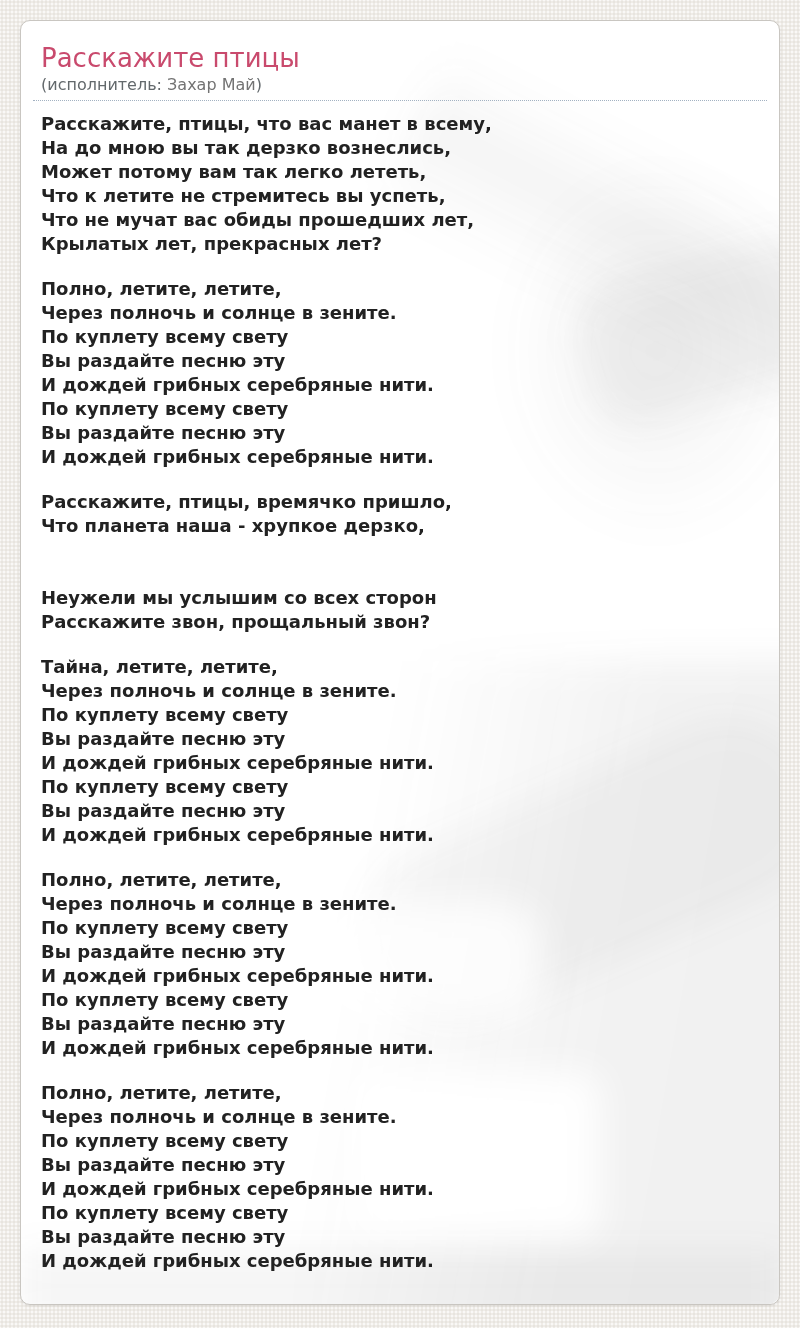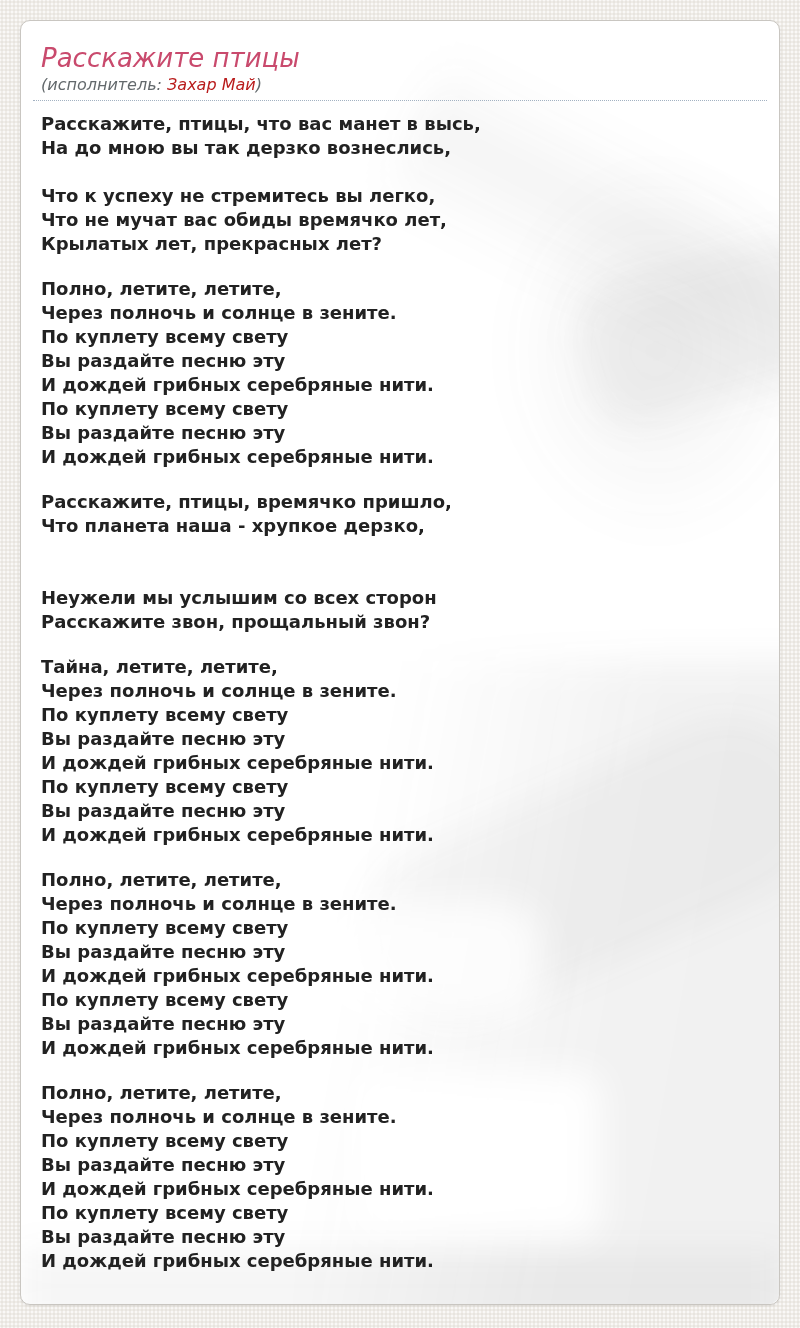--- a/index.html
+++ b/index.html
@@ -87,36 +87,35 @@
   }
   .content {
     position: relative;
     z-index: 2;
     padding: 12px 20px 20px;
   }
   .header {
     margin: 4px -8px;
     padding: 0 8px 6px;
     border-bottom: 1px dotted #a3b2c2;
-    font-style: italic;
   }
   h1.title {
     margin: 10px 0 2px;
     font-size: 26px;
     font-weight: normal;
     line-height: 30px;
     color: #c94a6d;
   }
   .subtitle {
     font-size: 16px;
     line-height: 19px;
     color: #63696c;
   }
   a.artist {
-    color: #b91c1c;
+    color: #737373;
     text-decoration: none;
     cursor: pointer;
   }
   .lyrics {
     margin-top: 11px;
     font-size: 18px;
     font-weight: bold;
     line-height: 24px;
     color: #222222;
   }
@@ -141,21 +140,21 @@
       <div class="blob blob-white-1"></div>
       <div class="blob blob-bottom"></div>
     </div>
 
     <div class="content">
       <div class="header">
         <h1 class="title">Расскажите птицы</h1>
         <div class="subtitle"><span>(исполнитель: </span><a href="#" class="artist">Захар Май</a><span>)</span></div>
       </div>
       <div class="lyrics">
-          <p class="stanza"><span>Расскажите, птицы, что вас манет в высь,</span><br><span>На до мною вы так дерзко вознеслись,</span><br><br><span>Что к успеху не стремитесь вы легко,</span><br><span>Что не мучат вас обиды времячко лет,</span><br><span>Крылатых лет, прекрасных лет?</span></p>
+          <p class="stanza"><span>Расскажите, птицы, что вас манет в всему,</span><br><span>На до мною вы так дерзко вознеслись,</span><br><span>Может потому вам так легко лететь,</span><br><span>Что к летите не стремитесь вы успеть,</span><br><span>Что не мучат вас обиды прошедших лет,</span><br><span>Крылатых лет, прекрасных лет?</span></p>
           <p class="stanza"><span>Полно, летите, летите,</span><br><span>Через полночь и солнце в зените.</span><br><span>По куплету всему свету</span><br><span>Вы раздайте песню эту</span><br><span>И дождей грибных серебряные нити.</span><br><span>По куплету всему свету</span><br><span>Вы раздайте песню эту</span><br><span>И дождей грибных серебряные нити.</span></p>
           <p class="stanza"><span>Расскажите, птицы, времячко пришло,</span><br><span>Что планета наша - хрупкое дерзко,</span><br><br><br><span>Неужели мы услышим со всех сторон</span><br><span>Расскажите звон, прощальный звон?</span></p>
           <p class="stanza"><span>Тайна, летите, летите,</span><br><span>Через полночь и солнце в зените.</span><br><span>По куплету всему свету</span><br><span>Вы раздайте песню эту</span><br><span>И дождей грибных серебряные нити.</span><br><span>По куплету всему свету</span><br><span>Вы раздайте песню эту</span><br><span>И дождей грибных серебряные нити.</span></p>
           <p class="stanza"><span>Полно, летите, летите,</span><br><span>Через полночь и солнце в зените.</span><br><span>По куплету всему свету</span><br><span>Вы раздайте песню эту</span><br><span>И дождей грибных серебряные нити.</span><br><span>По куплету всему свету</span><br><span>Вы раздайте песню эту</span><br><span>И дождей грибных серебряные нити.</span></p>
           <p class="stanza"><span>Полно, летите, летите,</span><br><span>Через полночь и солнце в зените.</span><br><span>По куплету всему свету</span><br><span>Вы раздайте песню эту</span><br><span>И дождей грибных серебряные нити.</span><br><span>По куплету всему свету</span><br><span>Вы раздайте песню эту</span><br><span>И дождей грибных серебряные нити.</span></p>
         </div>
     </div>
 
   </div>
 </div>

